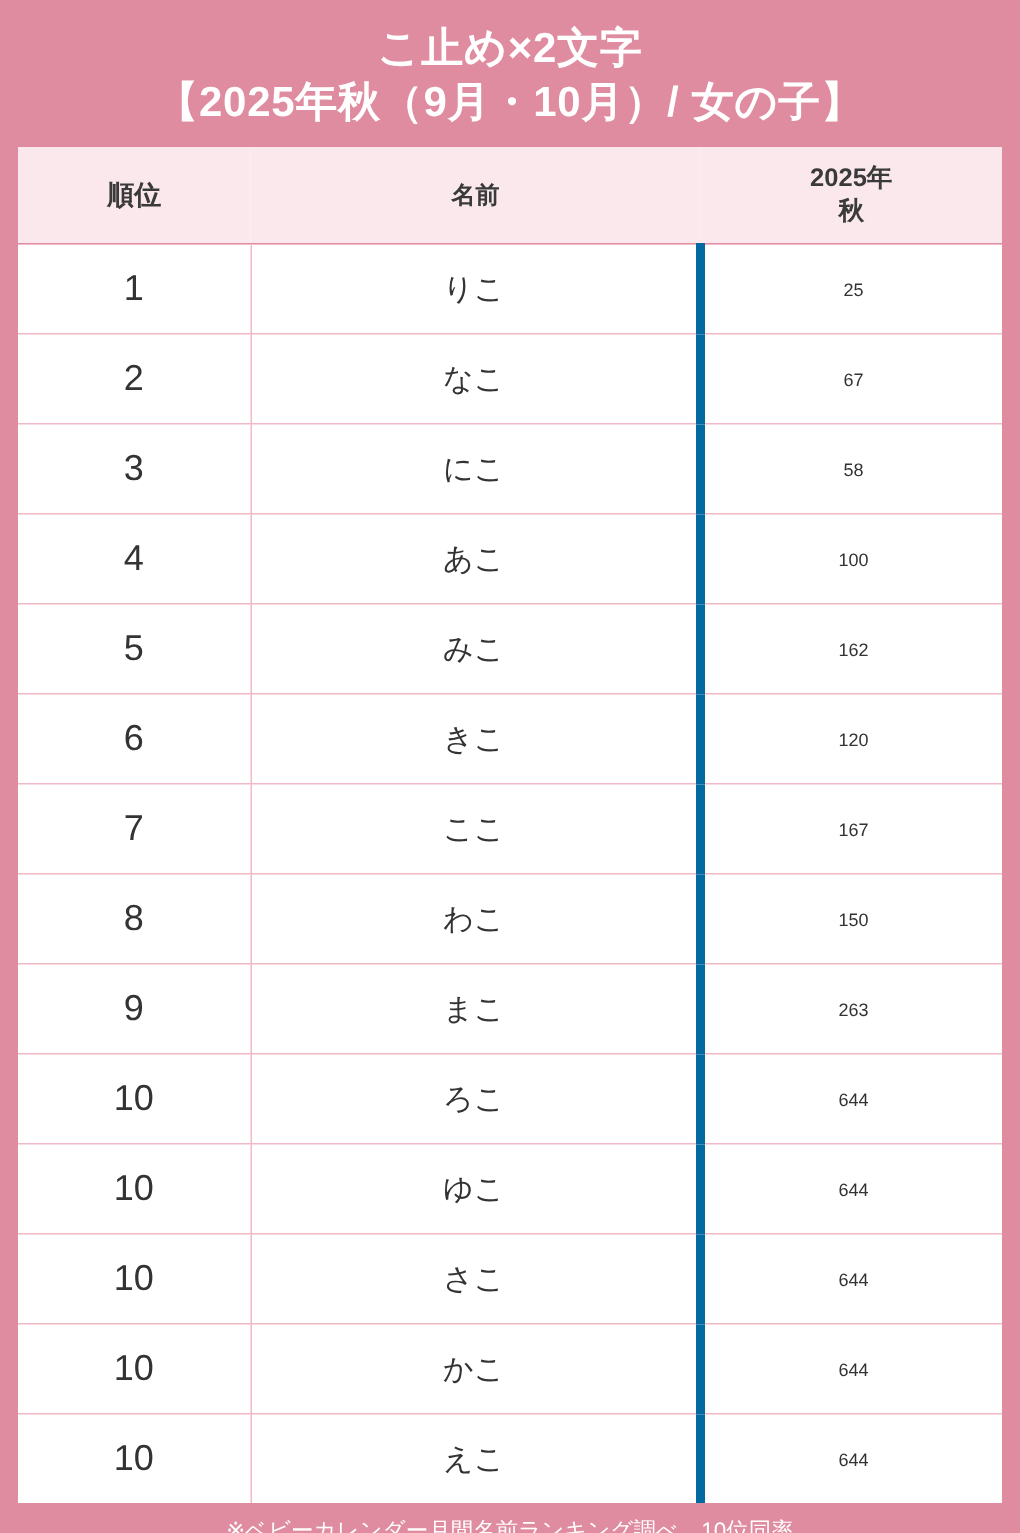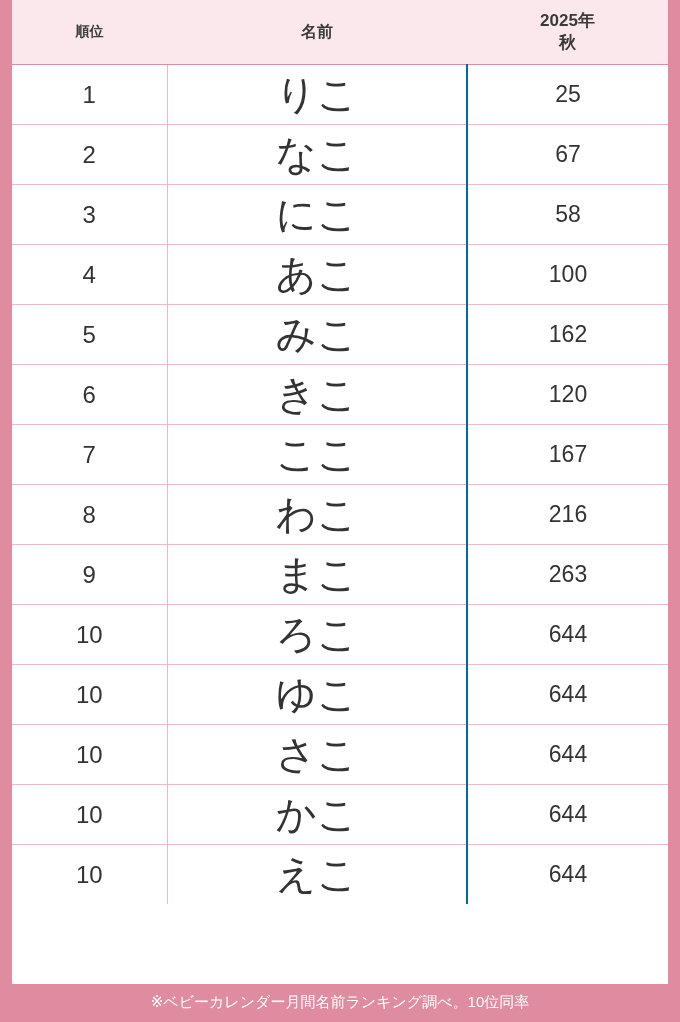--- a/index.html
+++ b/index.html
@@ -46,55 +46,59 @@
     table-layout: fixed;
   }
   thead th {
     background: #fbe8ec;
     color: #3a3a3a;
     font-weight: bold;
     border-bottom: 1px solid #e08ca0;
     padding: 10px 0;
     vertical-align: middle;
   }
-  th.col-rank { width: 155px; font-size: 14px; }
+  th.col-rank { width: 155px; font-size: 18px; }
   th.col-name { width: 300px; font-size: 16px; }
   th.col-val  { width: auto;  font-size: 17px; line-height: 22px; margin-top: 47px; }
   tbody td {
     border-bottom: 1px solid #f0b9c6;
     text-align: center;
     color: #333333;
     height: 57px;
   }
   tbody tr:last-child td {
     border-bottom: none;
   }
   td.rank {
     font-size: 24px;
     border-right: 1px solid #f0b9c6;
   }
   td.name {
-    font-size: 40px;
-    border-right: 2px solid #0369a1;
+    font-size: 20px;
+    border-right: 6px solid #0369a1;
   }
   td.value {
-    font-size: 23px;
+    font-size: 12px;
   }
   .note {
     color: #ffffff;
     font-size: 15px;
     text-align: center;
     padding: 9px 10px 10px 10px;
   }
 </style>
 </head>
 <body>
 
 <div class="card">
 
+  <div class="title">
+    <span>こ止め×2文字</span>
+    <span class="line2">【2025年秋（9月・10月）/ 女の子】</span>
+  </div>
 
   <div class="table-wrap">
     <table>
       <thead>
         <tr>
           <th class="col-rank">順位</th>
           <th class="col-name">名前</th>
           <th class="col-val">
             <div>2025年</div>
             <div>秋</div>
@@ -133,21 +137,21 @@
           <td class="value">120</td>
         </tr>
         <tr>
           <td class="rank">7</td>
           <td class="name">ここ</td>
           <td class="value">167</td>
         </tr>
         <tr>
           <td class="rank">8</td>
           <td class="name">わこ</td>
-          <td class="value">216</td>
+          <td class="value">150</td>
         </tr>
         <tr>
           <td class="rank">9</td>
           <td class="name">まこ</td>
           <td class="value">263</td>
         </tr>
         <tr>
           <td class="rank">10</td>
           <td class="name">ろこ</td>
           <td class="value">644</td>

